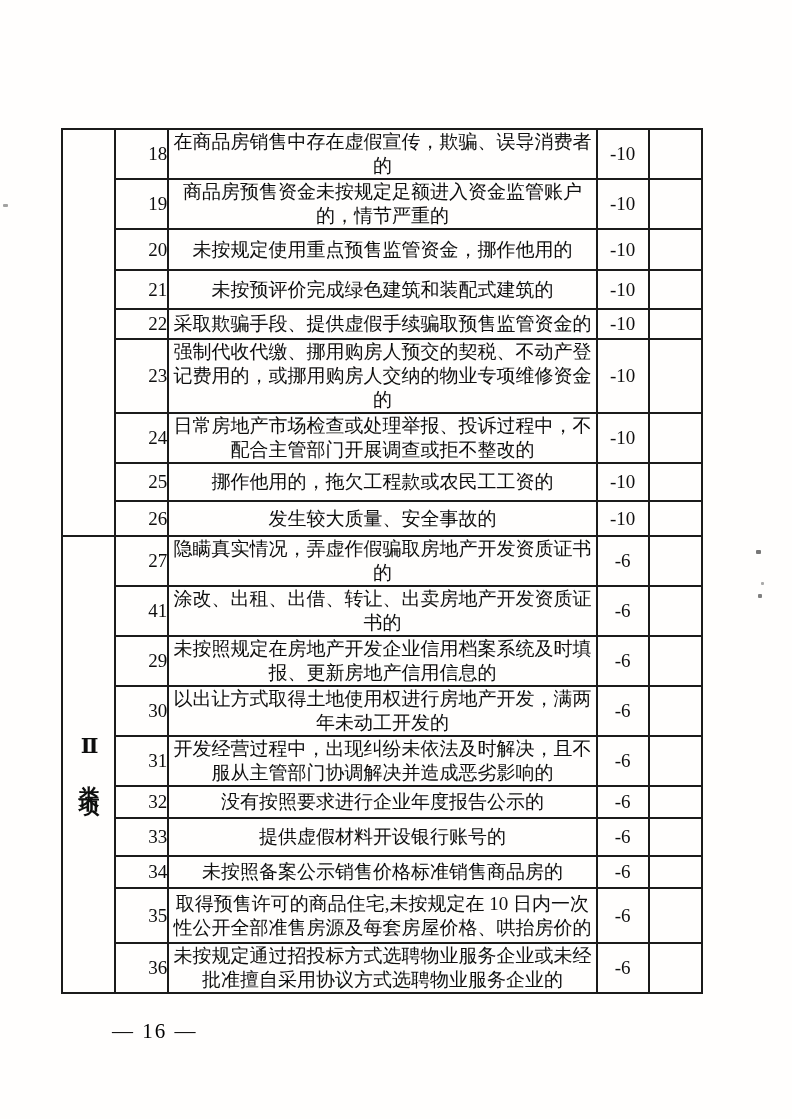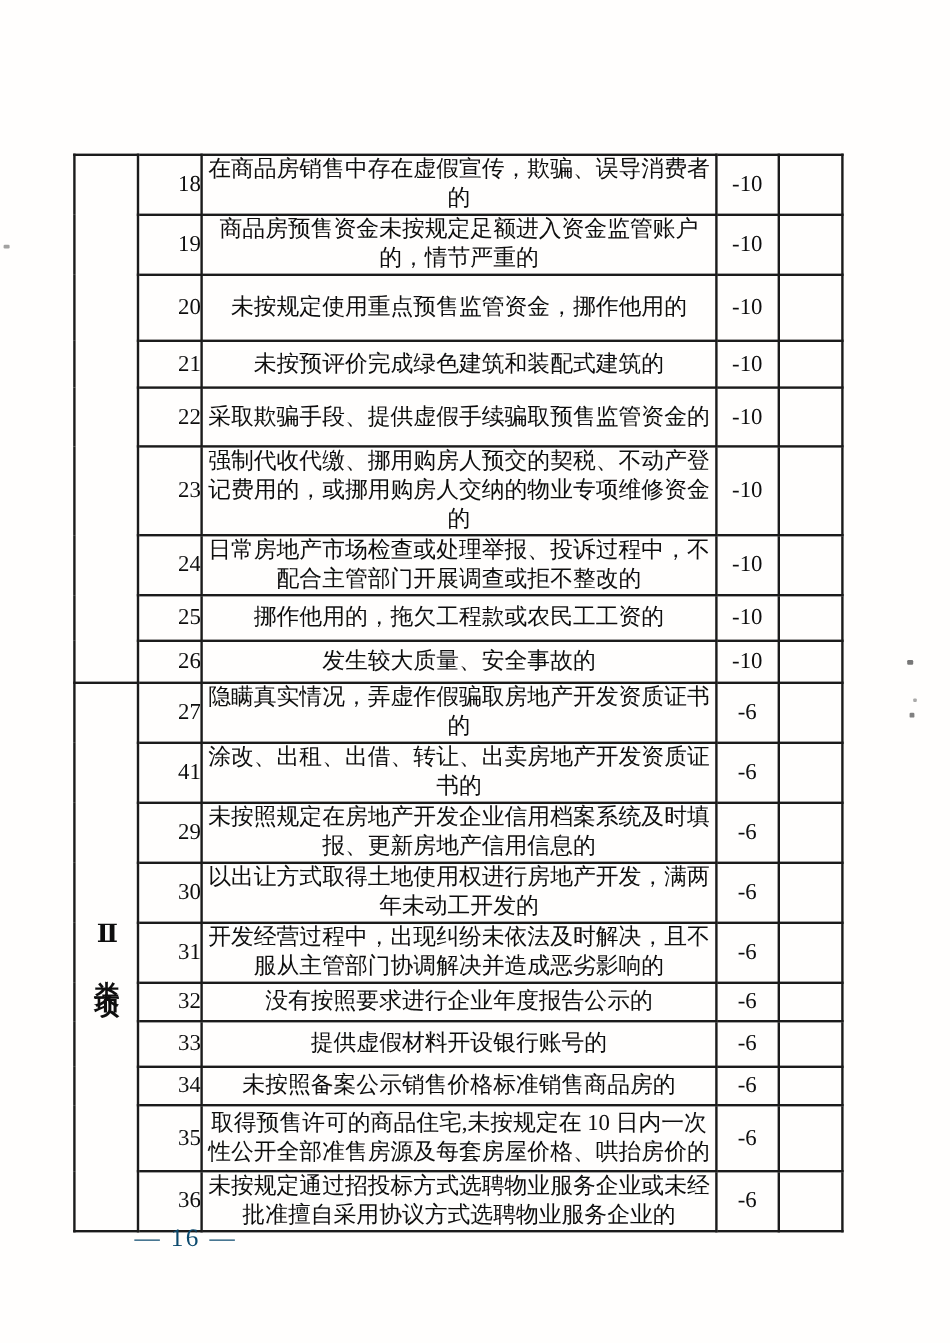--- a/index.html
+++ b/index.html
@@ -64,21 +64,21 @@
   }
   td.remark {
     background: #fffefd;
   }
   .page-number {
     position: absolute;
     left: 112px;
     top: 1019px;
     font-size: 21px;
     letter-spacing: 2px;
-    color: #0c4a6e;
+    color: #000000;
   }
   .speck {
     position: absolute;
     background: #555;
     border-radius: 1px;
   }
 </style>
 </head>
 <body>
 
@@ -99,33 +99,33 @@
         <td class="desc">在商品房销售中存在虚假宣传，欺骗、误导消费者的</td>
         <td class="score">-10</td>
         <td class="remark"></td>
       </tr>
       <tr style="height:48px">
         <td class="num">19</td>
         <td class="desc">商品房预售资金未按规定足额进入资金监管账户的，情节严重的</td>
         <td class="score">-10</td>
         <td class="remark"></td>
       </tr>
-      <tr style="height:55px">
+      <tr style="height:41px">
         <td class="num">20</td>
         <td class="desc">未按规定使用重点预售监管资金，挪作他用的</td>
         <td class="score">-10</td>
         <td class="remark"></td>
       </tr>
       <tr style="height:39px">
         <td class="num">21</td>
         <td class="desc">未按预评价完成绿色建筑和装配式建筑的</td>
         <td class="score">-10</td>
         <td class="remark"></td>
       </tr>
-      <tr style="height:49px">
+      <tr style="height:30px">
         <td class="num">22</td>
         <td class="desc">采取欺骗手段、提供虚假手续骗取预售监管资金的</td>
         <td class="score">-10</td>
         <td class="remark"></td>
       </tr>
       <tr style="height:74px">
         <td class="num">23</td>
         <td class="desc">强制代收代缴、挪用购房人预交的契税、不动产登记费用的，或挪用购房人交纳的物业专项维修资金的</td>
         <td class="score">-10</td>
         <td class="remark"></td>

